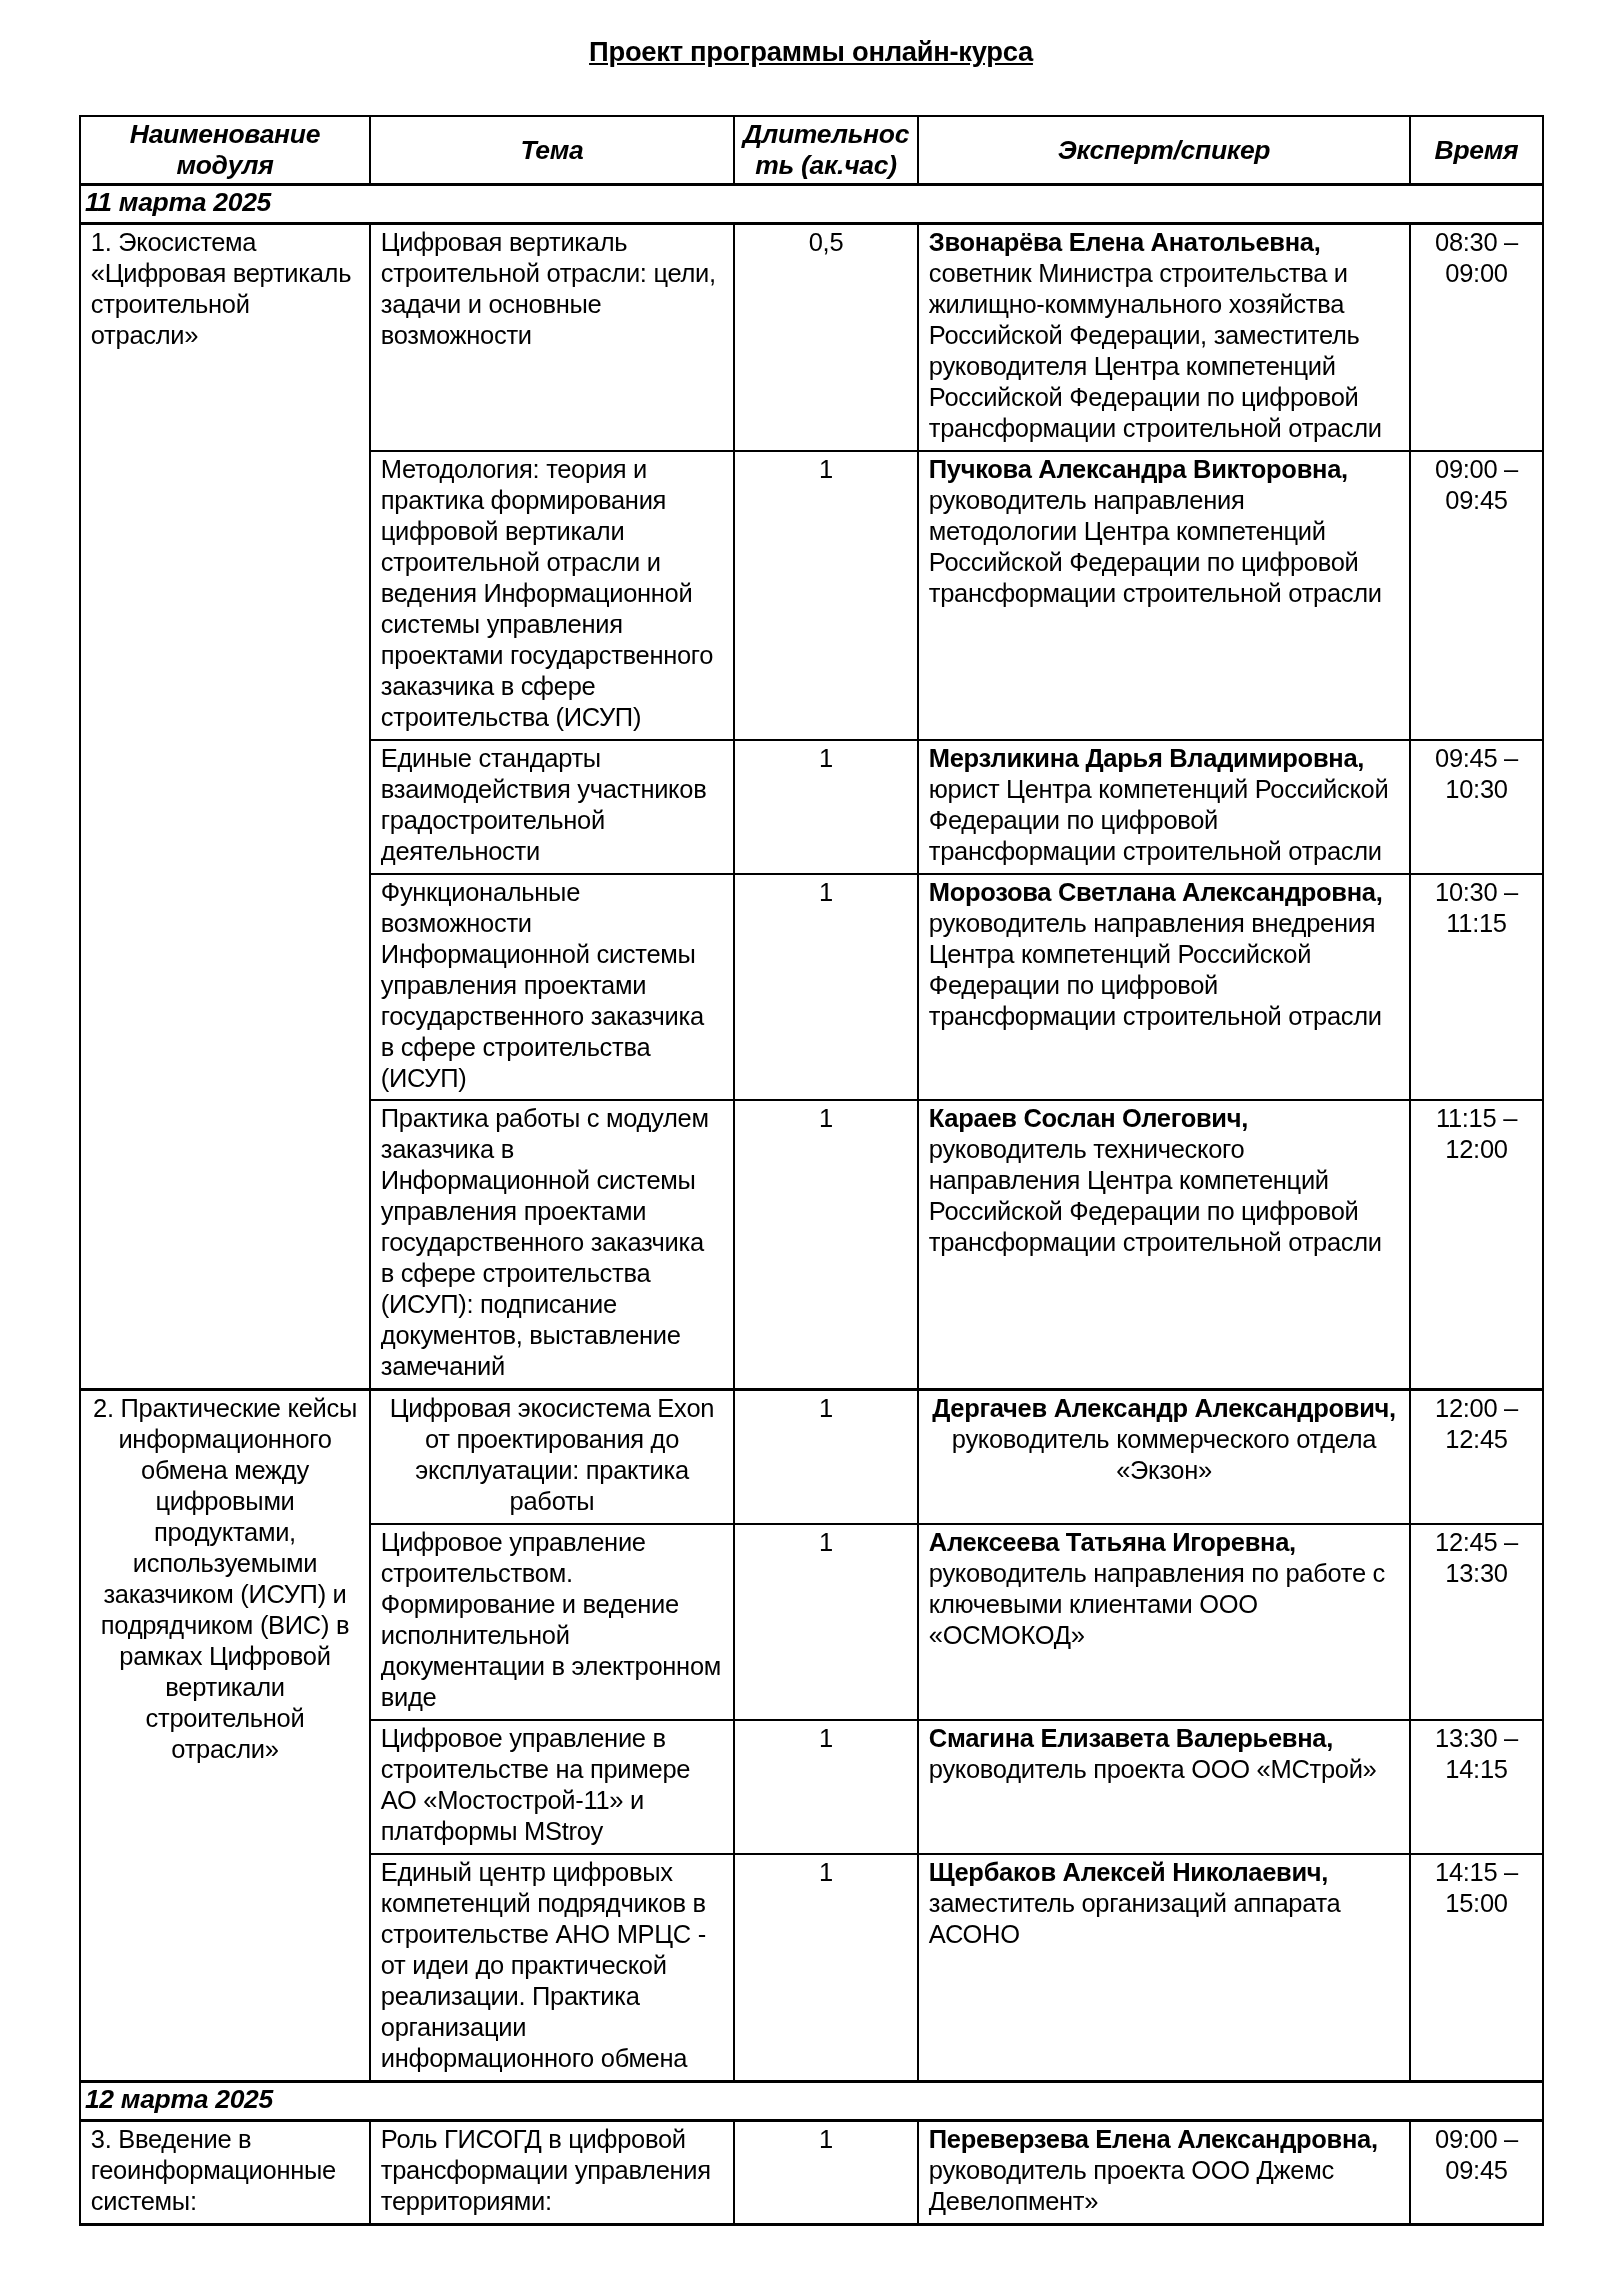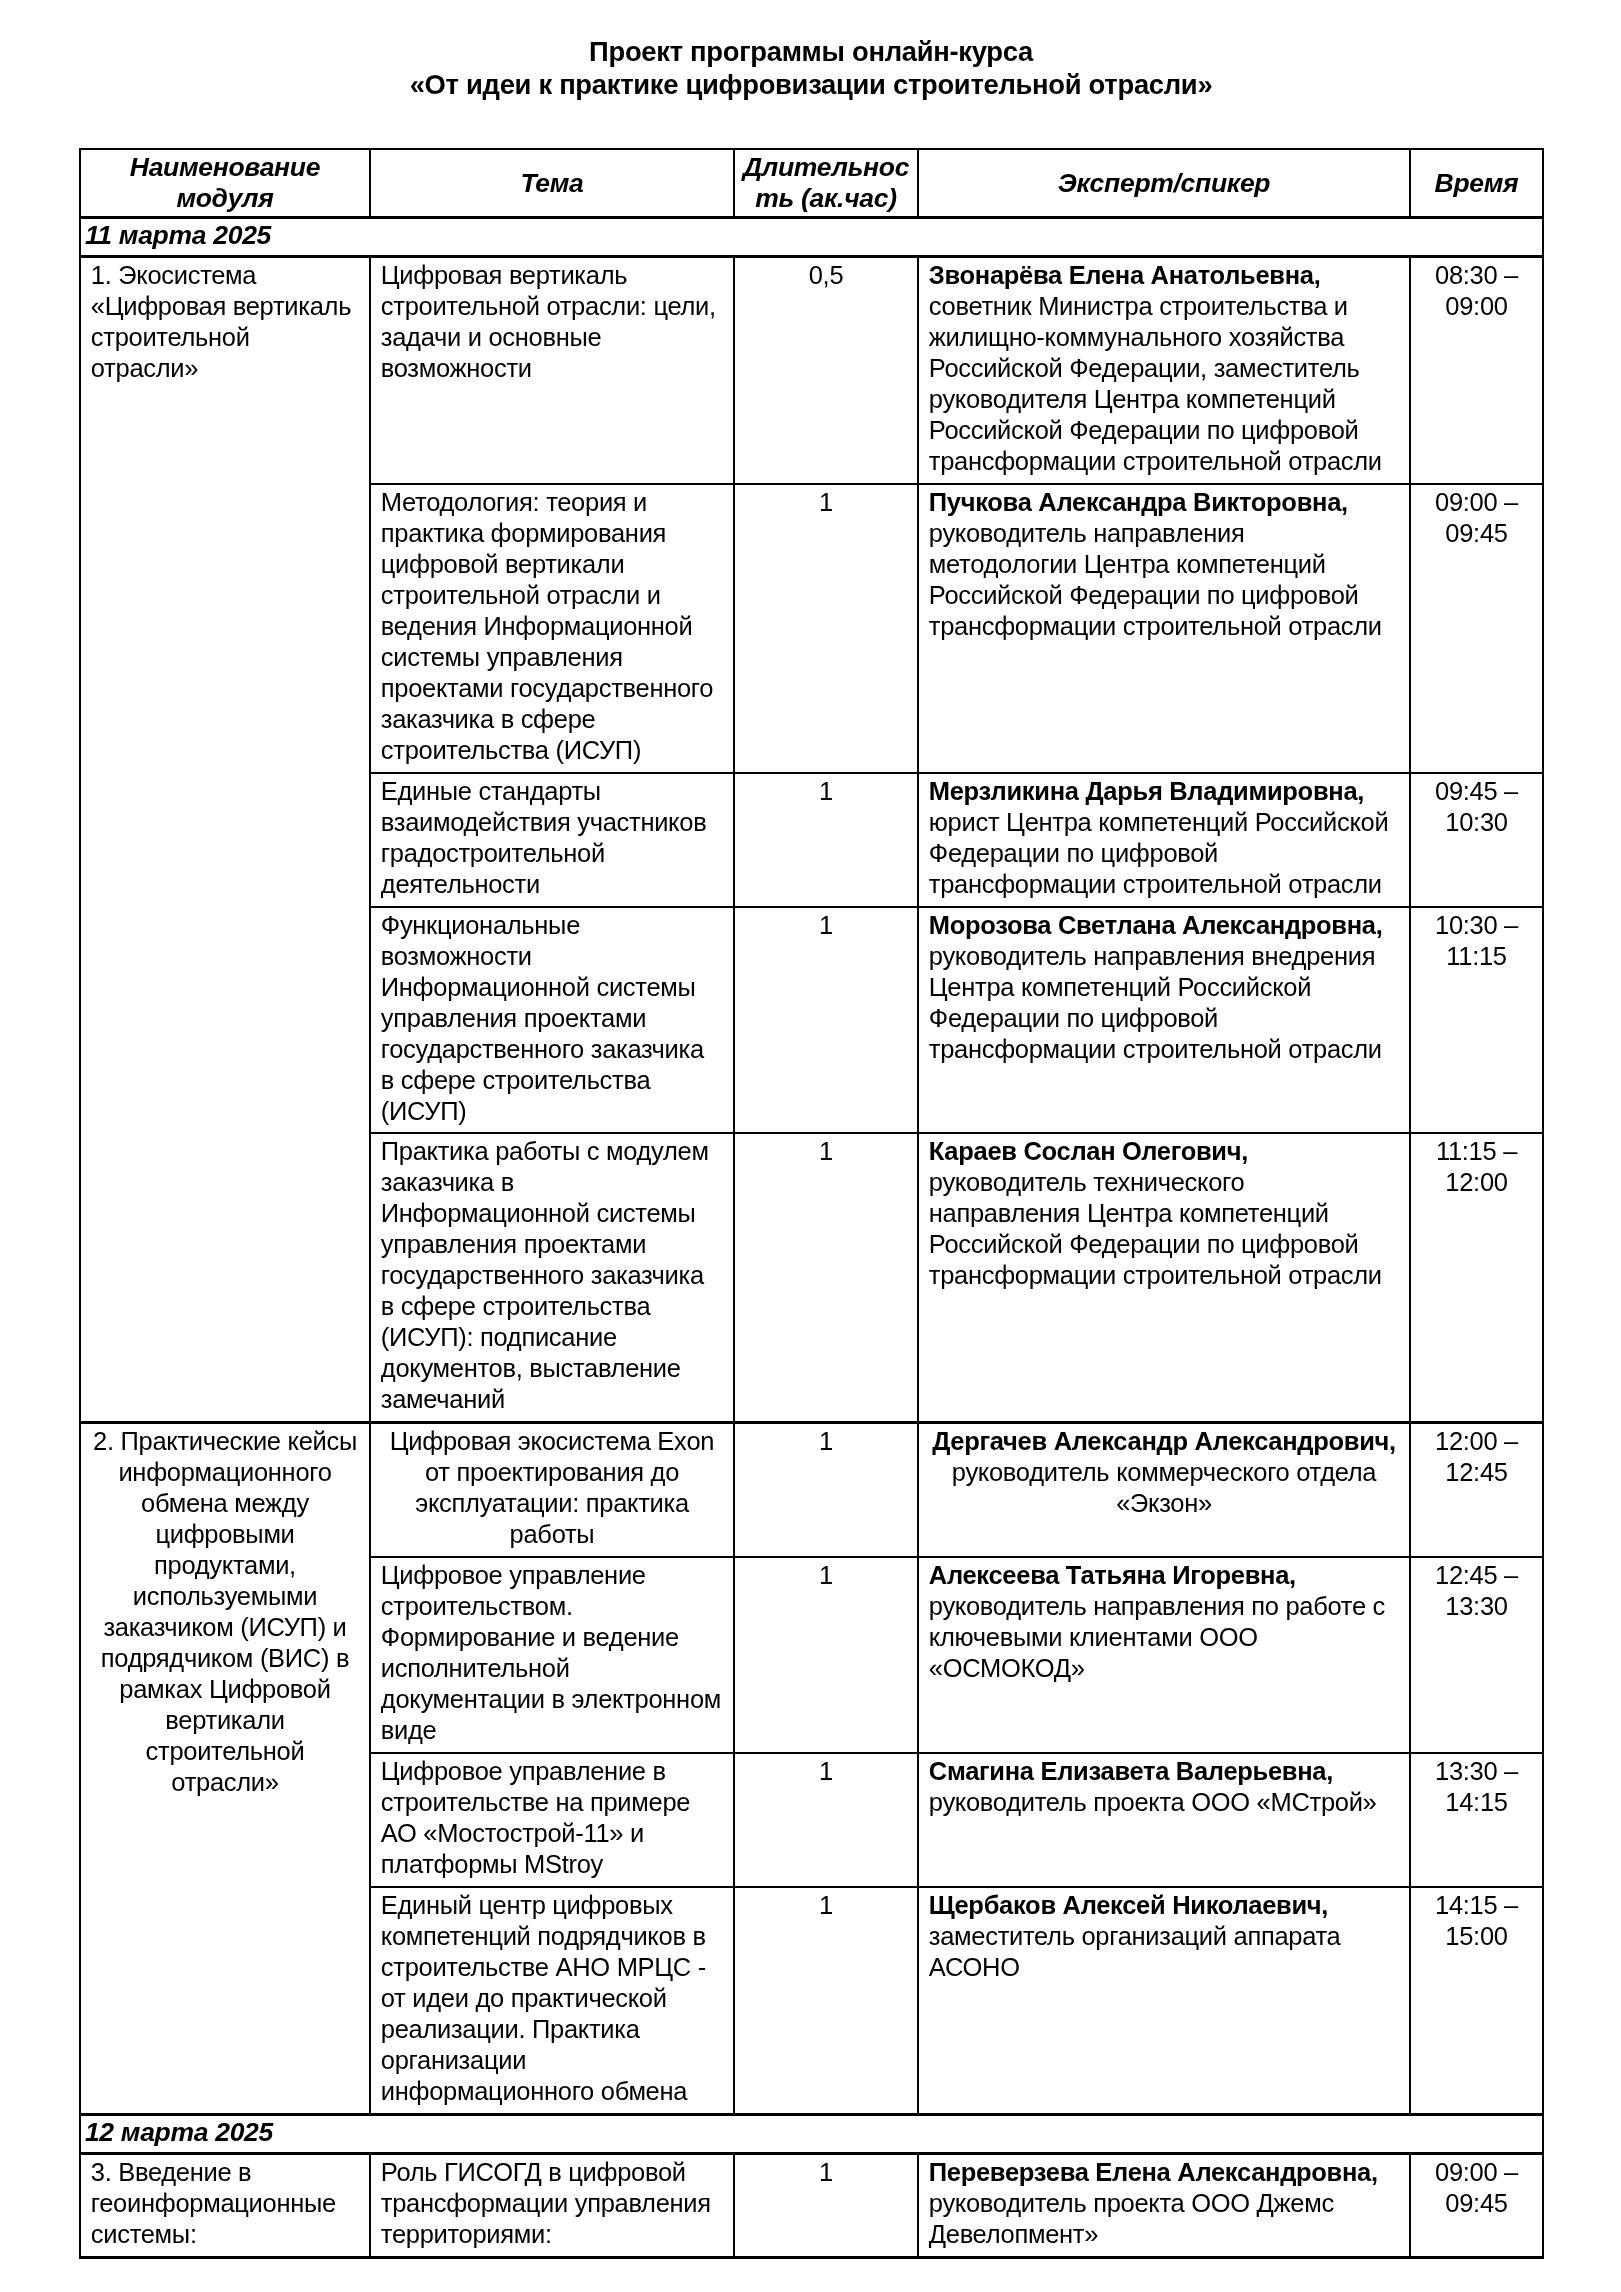--- a/index.html
+++ b/index.html
@@ -17,20 +17,21 @@
     background: #ffffff;
     overflow: hidden;
   }
   .doc-title {
     text-align: center;
     font-weight: bold;
     font-size: 27.4px;
     line-height: 33px;
     letter-spacing: -0.3px;
     margin-bottom: 47px;
+    text-decoration: underline;
   }
   table.program {
     border-collapse: collapse;
     table-layout: fixed;
     width: 1463px;
     font-size: 25.5px;
     line-height: 31px;
     letter-spacing: -0.3px;
   }
   table.program td, table.program th {
@@ -66,21 +67,20 @@
   td.c-center { text-align: center; padding-left: 3.9px; padding-right: 3.9px; }
   .spk-name { font-weight: bold; }
 </style>
 </head>
 <body>
 
 <div class="page">
 
   <div class="doc-title">
     <div>Проект программы онлайн-курса</div>
-    <div>«От идеи к практике цифровизации строительной отрасли»</div>
   </div>
 
   <table class="program">
     <colgroup>
       <col style="width:290px">
       <col style="width:364px">
       <col style="width:184px">
       <col style="width:492px">
       <col style="width:133px">
     </colgroup>

